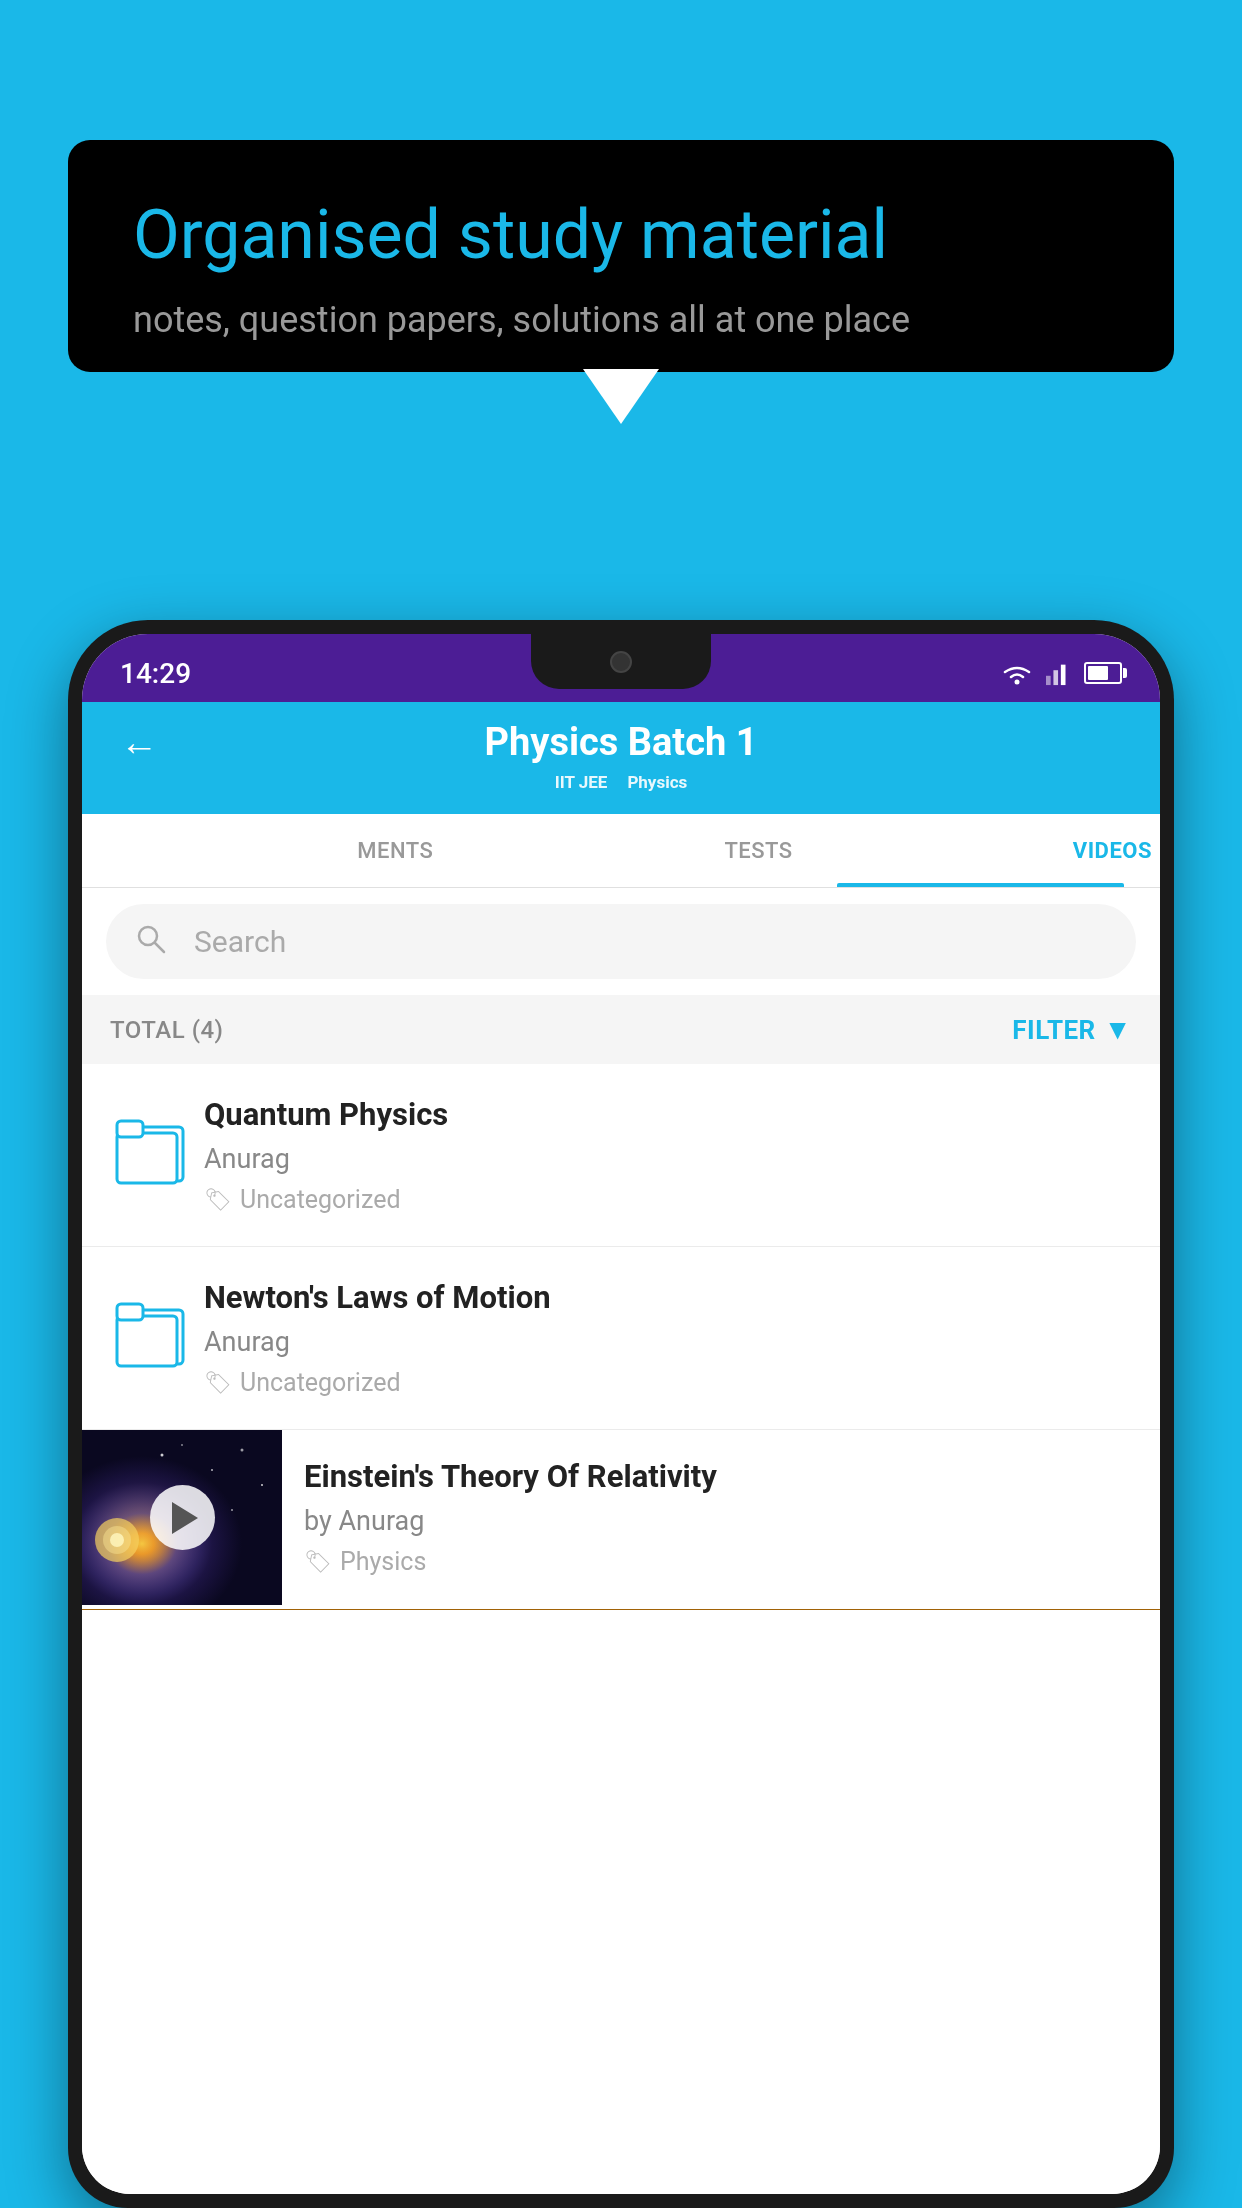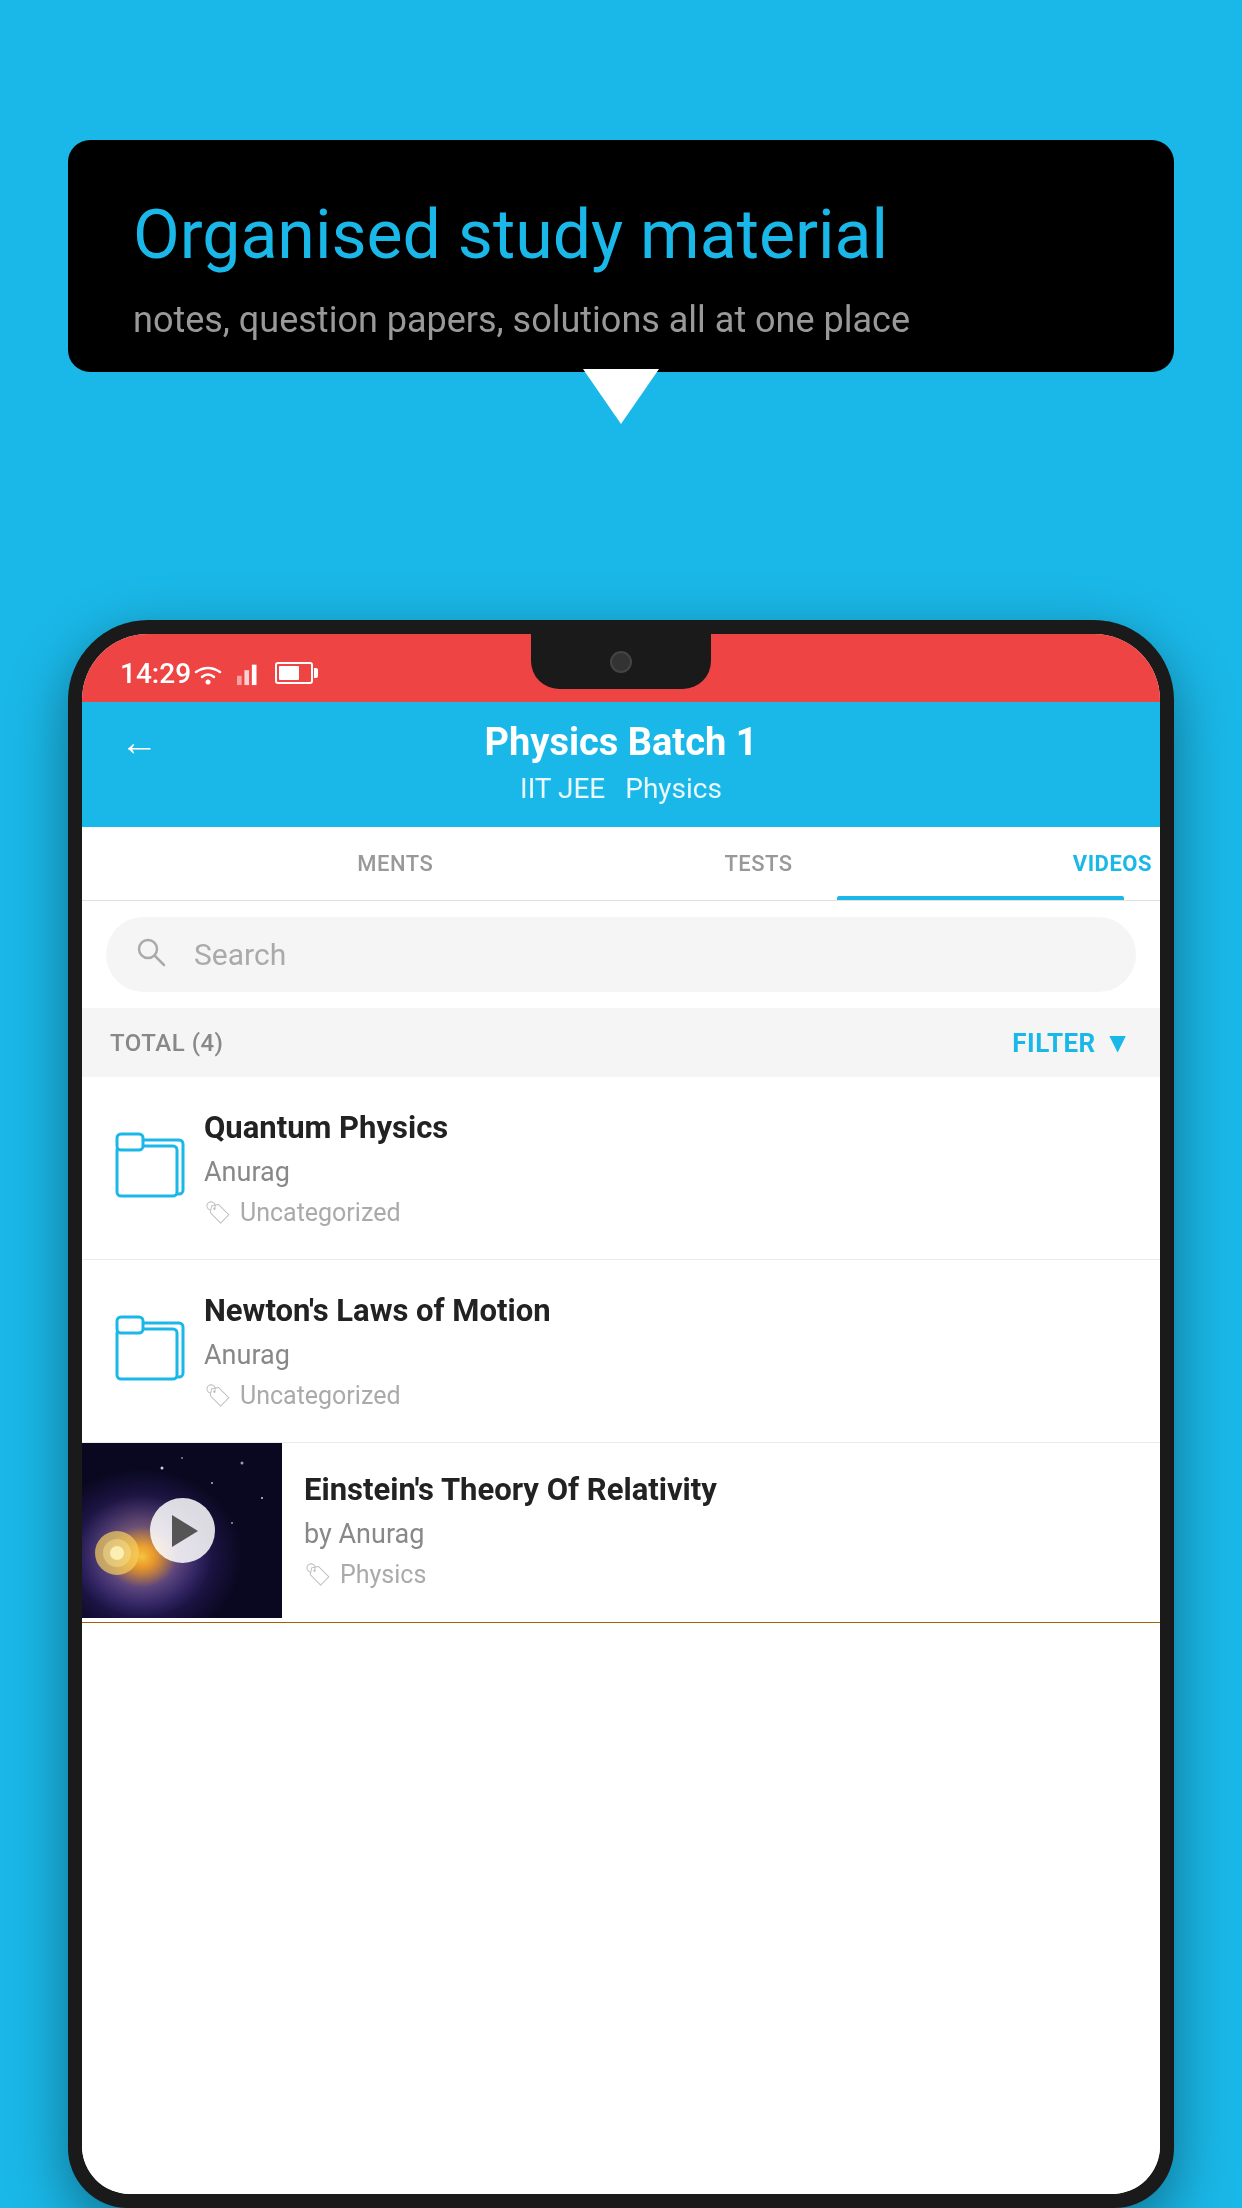--- a/index.html
+++ b/index.html
@@ -104,24 +104,25 @@
       border-radius: 66px 66px 48px 48px;
       overflow: hidden;
       width: 100%;
       height: 100%;
       display: flex;
       flex-direction: column;
     }
 
     
     .status-bar {
-      background: #ef4444;
+      background: #4c1d95;
       height: 68px;
       display: flex;
       align-items: center;
+      justify-content: space-between;
       padding: 0 38px;
       padding-top: 10px;
       flex-shrink: 0;
     }
 
     .status-time {
       color: white;
       font-size: 28px;
       font-weight: 500;
     }
@@ -201,23 +202,24 @@
 
     .header-title {
       color: white;
       font-size: 38px;
       font-weight: 700;
       text-align: center;
     }
 
     .header-subtitle {
       color: rgba(255,255,255,0.9);
-      font-size: 28px;
+      font-size: 17px;
       display: flex;
       gap: 20px;
+      font-weight: bold;
     }
 
     
     .tabs-bar {
       background: white;
       display: flex;
       border-bottom: 1px solid #e0e0e0;
       flex-shrink: 0;
     }
 

